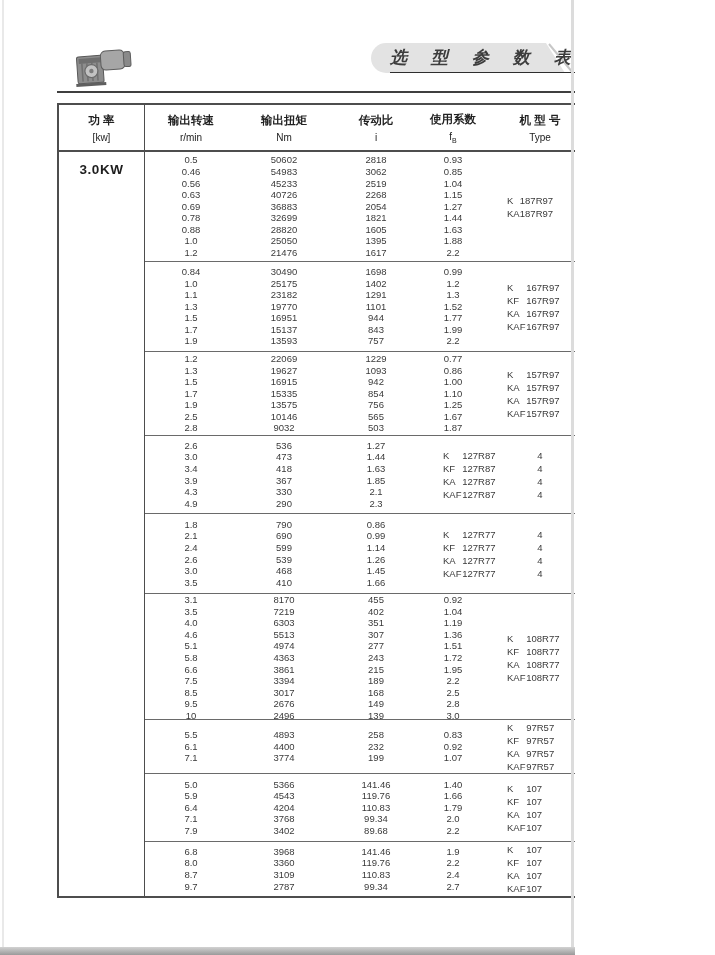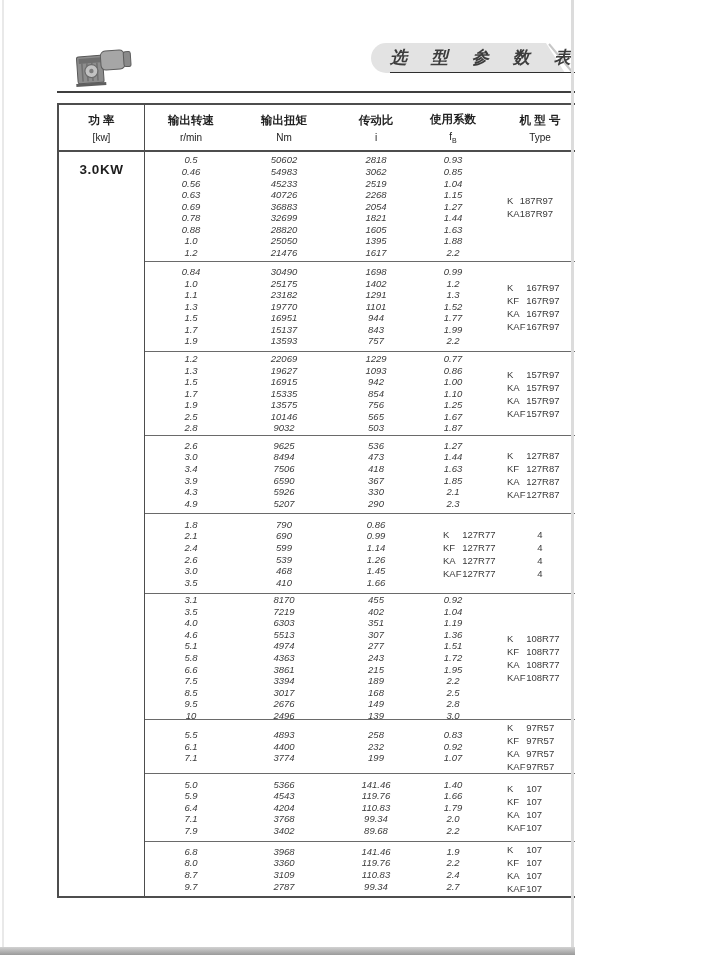--- a/index.html
+++ b/index.html
@@ -48,21 +48,21 @@
   .tbody { flex:1; display:flex; overflow:hidden; }
   .power-cell { width:85px; flex:0 0 85px; border-right:1px solid #4d4d4d; }
   .power-value { margin-top:10px; text-align:center; font-size:13.5px; font-weight:bold;
                  letter-spacing:0.5px; color:#1e1e1e; }
   .blocks { flex:1; display:flex; flex-direction:column; }
   .block {
     display:grid; grid-template-columns:92px 94px 90px 64px 110px 1fr;
     border-top:1px solid #6a6a6a; box-sizing:border-box; overflow:hidden;
   }
   .block:first-child { border-top:none; }
-  .num-col { display:flex; flex-direction:column; justify-content:center; align-items:center;font-style:italic; }
+  .num-col { display:flex; flex-direction:column; justify-content:center; align-items:center; }
   .val  { line-height:11.6px; font-size:9.5px; color:#3a3a3a; }
   .model-col { display:flex; flex-direction:column; justify-content:center; padding-left:22px; }
   .model { line-height:13px; font-size:9.5px; color:#3a3a3a; white-space:pre; }
   .prefix { display:inline-block; }
   .pole-col { display:flex; flex-direction:column; justify-content:center; align-items:center; }
   .pole { line-height:13px; font-size:9.5px; color:#3a3a3a; text-align:center; width:20px; }
 </style>
 </head>
 <body>
 
@@ -291,28 +291,20 @@
           <div class="block" style="height: 78px;">
             <div class="num-col">
               <div class="val">2.6</div>
               <div class="val">3.0</div>
               <div class="val">3.4</div>
               <div class="val">3.9</div>
               <div class="val">4.3</div>
               <div class="val">4.9</div>
             </div>
             <div class="num-col">
-              <div class="val">9625</div>
-              <div class="val">8494</div>
-              <div class="val">7506</div>
-              <div class="val">6590</div>
-              <div class="val">5926</div>
-              <div class="val">5207</div>
-            </div>
-            <div class="num-col">
               <div class="val">536</div>
               <div class="val">473</div>
               <div class="val">418</div>
               <div class="val">367</div>
               <div class="val">330</div>
               <div class="val">290</div>
             </div>
             <div class="num-col">
               <div class="val">1.27</div>
               <div class="val">1.44</div>

